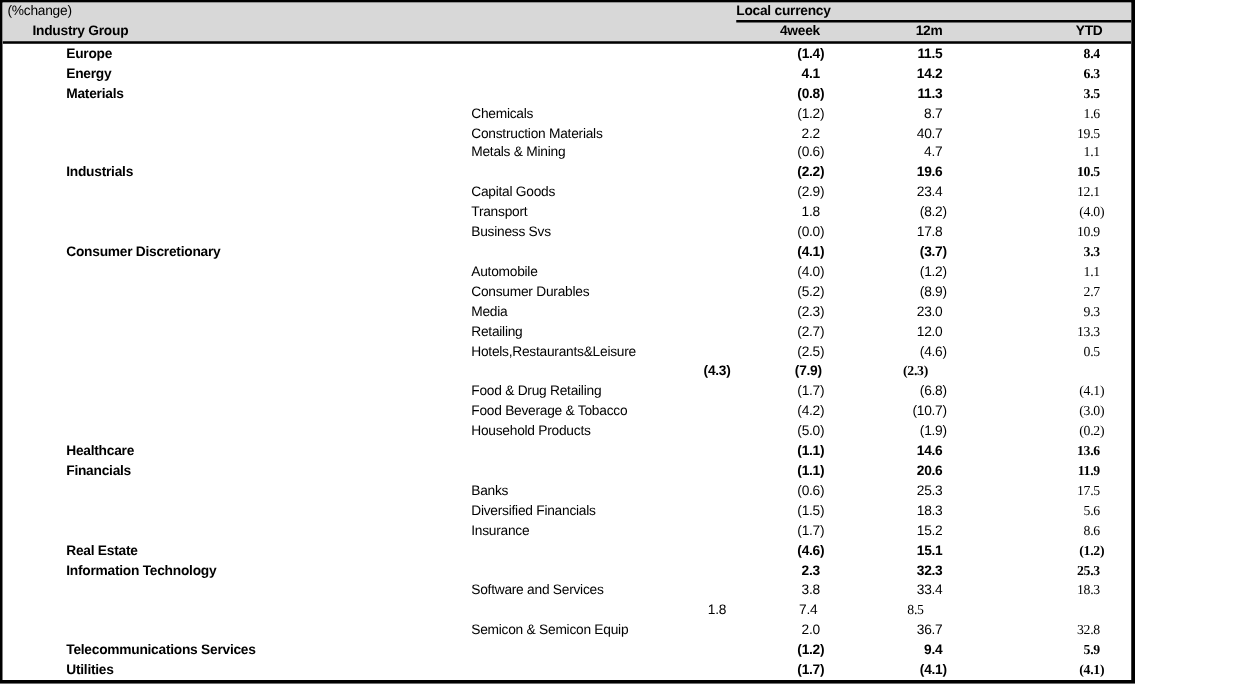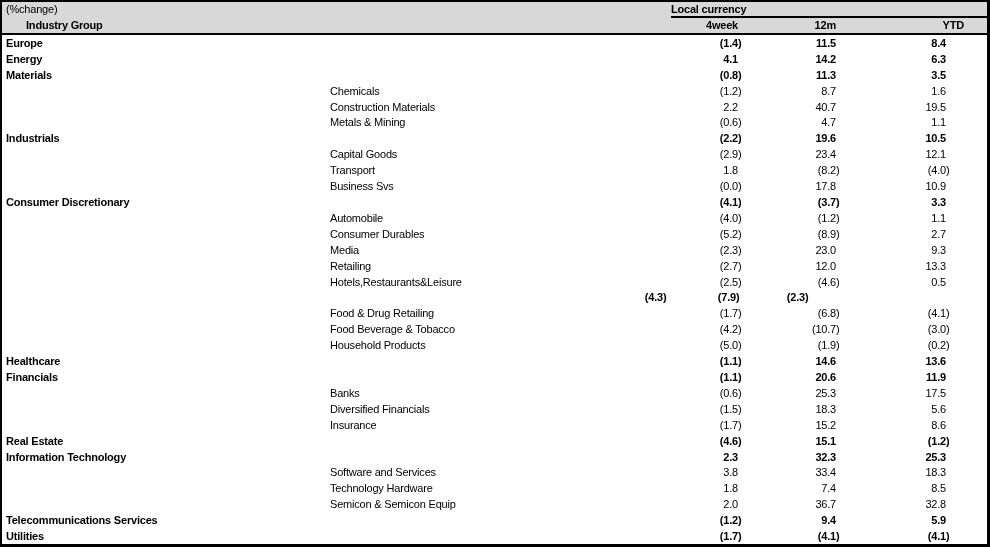--- a/index.html
+++ b/index.html
@@ -1,20 +1,20 @@
 <!DOCTYPE html>
 <html><head>
 <meta charset="utf-8">
 <style>
   html, body { margin: 0; padding: 0; background: #ffffff; }
   * { box-sizing: border-box; }
 
   .report-table {
     position: relative;
-    width: 990px;
+    width: 908px;
     height: 547px;
     border-style: solid;
     border-color: #000;
     border-width: 2px 3px 3px 2px;
     background: #ffffff;
     font-family: "Liberation Sans", sans-serif;
     font-size: 11px;
     letter-spacing: -0.2px;
     color: #000;
     overflow: hidden;
@@ -65,28 +65,29 @@
   .tbody {
     flex: 1 1 auto;
     display: flex;
     flex-direction: column;
   }
   .trow {
     flex: 1 1 0;
     display: grid;
     grid-template-columns: 1fr 75px 100px 141px;
     align-items: center;
+    margin-left: 47px;
   }
   .trow.bold { font-weight: bold; }
   .rlabel { padding-left: 4px; white-space: nowrap; }
   .rlabel.sub { padding-left: 328px; font-weight: normal; }
   .val { text-align: right; white-space: nowrap; }
   .val.c1 { padding-right: 8px; }
   .val.c2 { padding-right: 10px; }
-  .val.c3 { padding-right: 41px; }
+  .val.c3 { padding-right: 25px; font-family: Liberation Serif, serif; }
   .pclose {
     display: inline-block;
     width: 0;
     overflow: visible;
     white-space: pre;
   }
 </style>
 </head>
 <body>
 
@@ -269,21 +270,20 @@
     <div class="val c2">32.3</div>
     <div class="val c3">25.3</div>
   </div>
       <div class="trow">
     <div class="rlabel sub">Software and Services</div>
     <div class="val c1">3.8</div>
     <div class="val c2">33.4</div>
     <div class="val c3">18.3</div>
   </div>
       <div class="trow">
-    <div class="rlabel sub">Technology Hardware</div>
     <div class="val c1">1.8</div>
     <div class="val c2">7.4</div>
     <div class="val c3">8.5</div>
   </div>
       <div class="trow">
     <div class="rlabel sub">Semicon &amp; Semicon Equip</div>
     <div class="val c1">2.0</div>
     <div class="val c2">36.7</div>
     <div class="val c3">32.8</div>
   </div>

